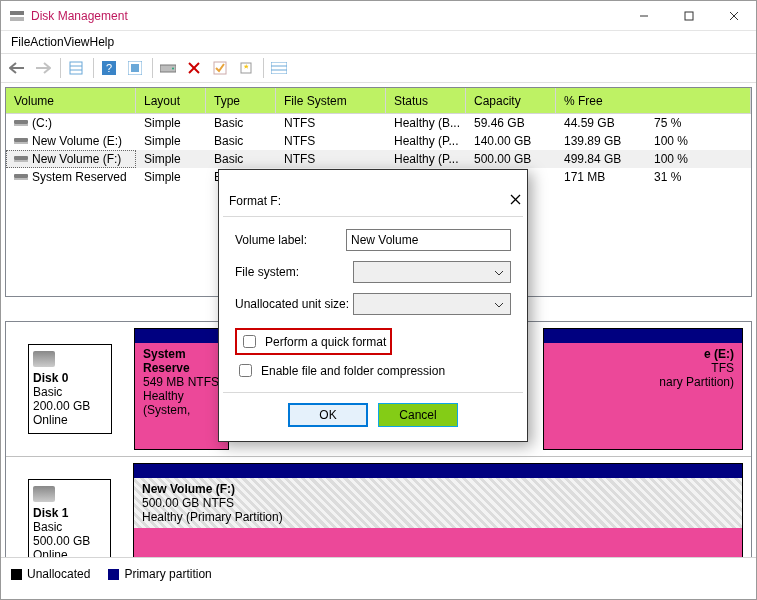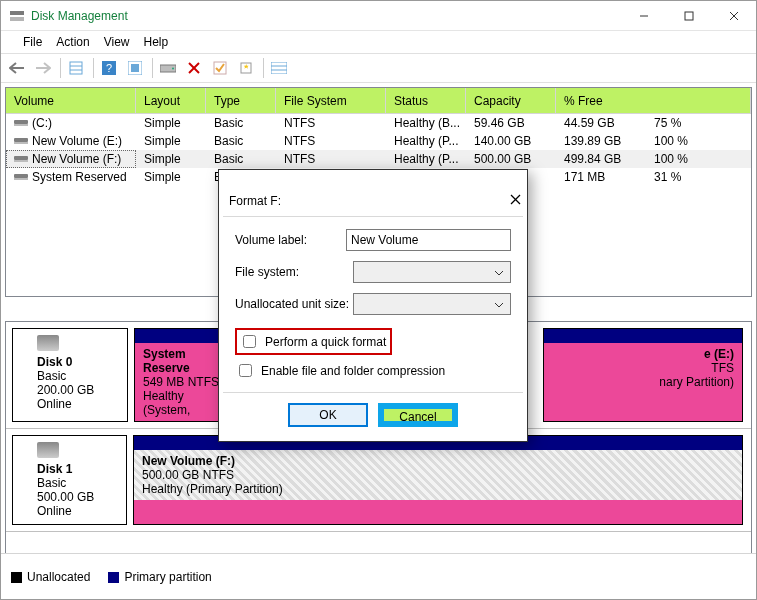--- a/index.html
+++ b/index.html
@@ -16,25 +16,25 @@
   }
   
   .titlebar {
     height:30px;
     display:flex; align-items:center;
     padding-left:8px;
     border-bottom:1px solid #e5e5e5;
     background:#fff;
   }
   .titlebar .title-icon { width:16px; height:16px; margin-right:6px; }
-  .titlebar .title-text { flex:1; color:#15803d; }
+  .titlebar .title-text { flex:1; color:#be185d; }
   .win-btn { width:45px; height:30px; display:flex; align-items:center; justify-content:center; }
   .win-btn svg { stroke:#333; }
   
-  .menubar { display:flex; gap:14px; padding:4px 10px 4px 22px; }
+  .menubar { display:flex; padding:4px 10px 4px 10px; }
   .menubar span { cursor:default; }
   
   .toolbar {
     display:flex; align-items:center;
     padding:2px 4px 2px 4px;
     border-top:1px solid #e0e0e0;
     border-bottom:1px solid #e0e0e0;
     height:30px;
     gap:0;
   }
@@ -77,40 +77,40 @@
   .vicon::after { content:""; position:absolute; width:14px; height:2px; background:#bcbcbc; top:7px; }
 
   
   .diskmap-wrap {
     position:absolute; left:4px; right:4px; top:320px; bottom:40px;
     border:1px solid #828790;
     overflow:auto;
   }
   .disk-block { display:flex; border-bottom:1px solid #c0c0c0; }
   .disk-left {
-    width:125px; border:1px solid #000; margin:6px; padding:6px 24px;
+    width:125px; border:1px solid #000; margin:22px; padding:6px 4px;
     background:#fff;
   }
   .disk-left .ico { width:22px; height:16px; background:linear-gradient(#888,#ccc); display:block; margin-bottom:4px; border-radius:2px; }
   .disk-right { flex:1; padding:6px 6px 6px 0; display:flex; gap:0; }
   .part {
     border:1px solid #000;
     margin-right:2px;
     display:flex; flex-direction:column;
     background:#ec4899;
   }
   .part .bar { height:14px; background:#000080; }
   .part .body { padding:4px 8px; }
   .part .body.hatched {
     background: repeating-linear-gradient(45deg,#f3f3f3,#f3f3f3 3px,#dcdcdc 3px,#dcdcdc 6px);
   }
   
   .legend {
-    position:absolute; bottom:0; left:0; right:0;
-    height:46px;
+    position:absolute; bottom:10px; left:0; right:0;
+    height:32px;
     border-top:1px solid #d5d5d5;
     display:flex; align-items:center; gap:18px;
     padding-left:10px; background:#fff;
   }
   .legend .sw { width:11px; height:11px; display:inline-block; margin-right:5px; vertical-align:middle; }
   .sw.black{background:#000;}
   .sw.navy{background:#000080;}
   
   .mask { position:absolute; inset:0; }
   .dialog {
@@ -138,21 +138,21 @@
      linear-gradient(45deg,transparent 45%,#333 46%,#333 54%,transparent 55%) no-repeat calc(100% - 10px) 9px /6px 4px,
      linear-gradient(-45deg,transparent 45%,#333 46%,#333 54%,transparent 55%) no-repeat calc(100% - 6px) 9px /6px 4px,
      #efefef;
   }
   .dlg-check { display:flex; align-items:center; gap:6px; margin:2px 0 6px 0; }
   .dlg-check input { width:13px; height:13px; }
   .dlg-highlight { border:2px solid #c00; padding:2px 4px 2px 2px; display:inline-flex; align-items:center; gap:6px;}
   .dlg-btns { display:flex; justify-content:center; gap:10px; padding:10px 0 14px 0; }
   .dlg-btns button {
     width:80px; height:24px;
-    background:#bef264; border:6px solid #0ea5e9;
+    background:#84cc16; border:1px solid #0ea5e9;
     font-family:inherit; font-size:12px;
   }
   .dlg-btns button.primary { border:2px solid #0078d7; background:#e5f1fb; }
   .list-scroll { height:182px; overflow:hidden; }
 </style>
 </head>
 <body>
 
 <div class="titlebar">
   <svg class="title-icon" viewBox="0 0 16 16">

